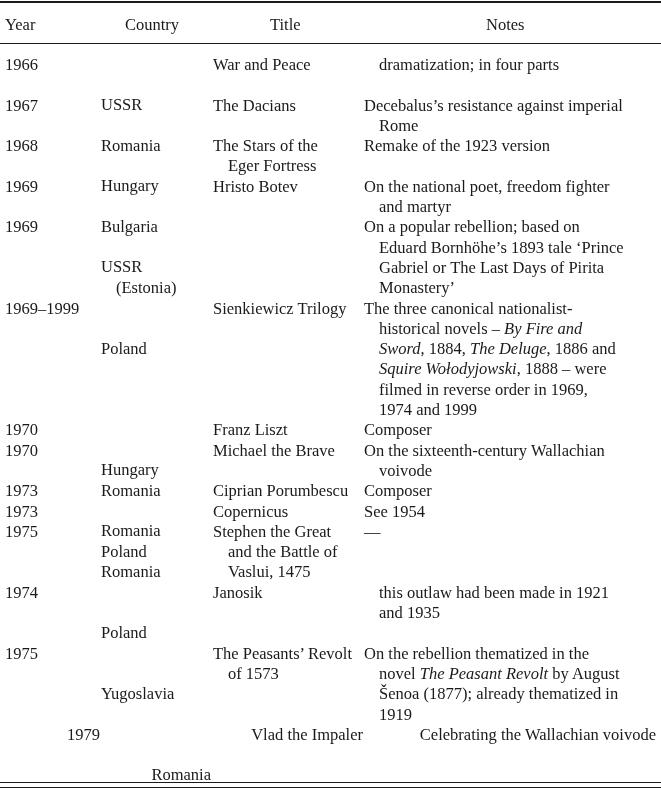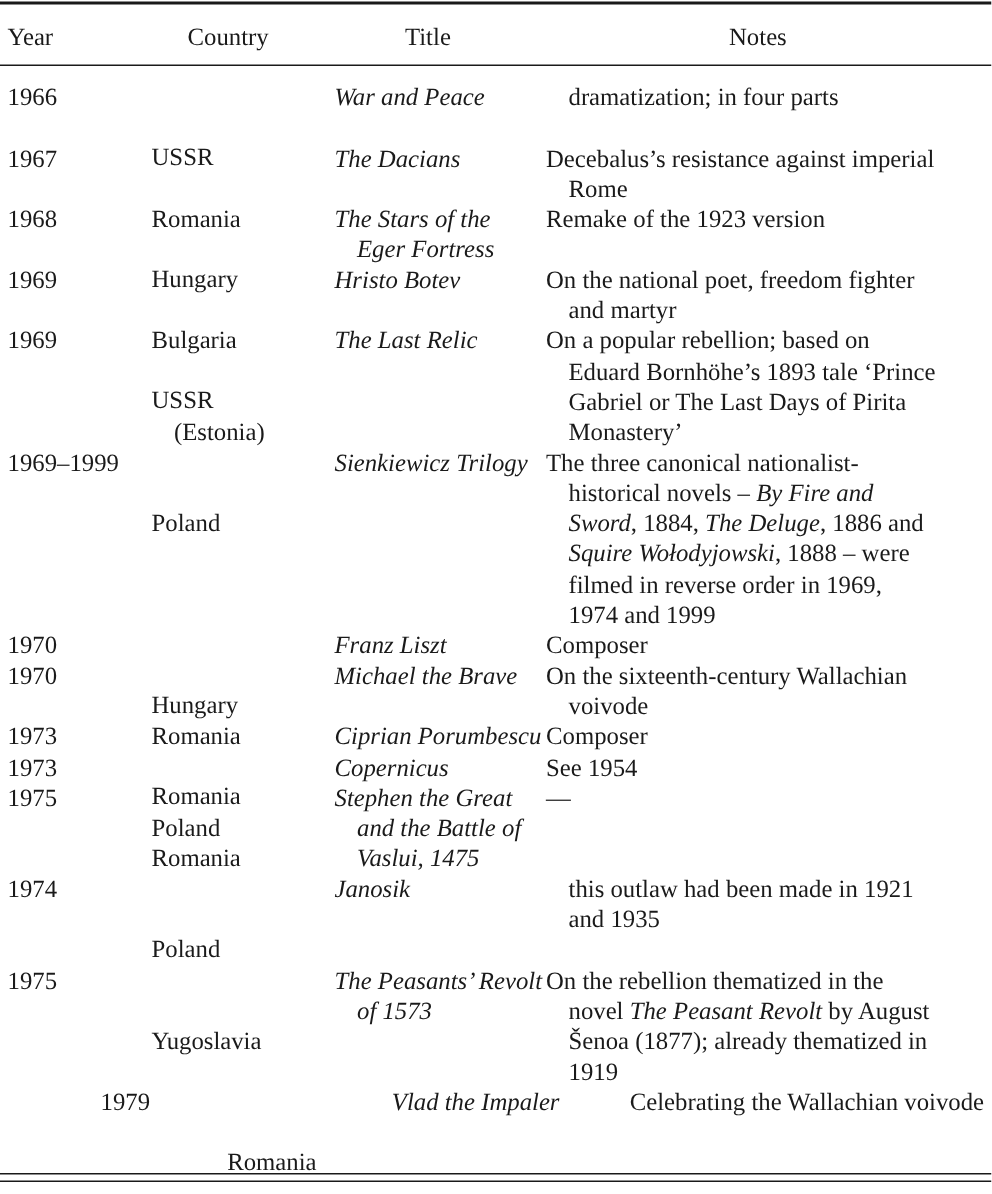--- a/index.html
+++ b/index.html
@@ -18,21 +18,21 @@
   .h-year { left: 5px; }
   .h-country { left: 125px; text-align: center; }
   .h-title { left: 270px; }
   .h-notes { left: 486px; }
 
   .rows { position: absolute; top: 55px; left: 0; width: 661px; }
   .row { position: relative; width: 661px; padding-left: 32px; }
   .cell { position: absolute; top: 0; }
   .c-year { left: 5px; width: 95px; }
   .c-country { left: 101px; width: 110px; margin-top: 40px; }
-  .c-title { left: 223px; width: 150px; font-style: italic; }
+  .c-title { left: 213px; width: 150px; }
   .c-notes { left: 364px; width: 292px; }
   .line { display: block; white-space: nowrap; }
   .line.indent { padding-left: 15px; }
   em { font-style: italic; }
 </style>
 </head>
 <body>
 
 <div class="rule-top"></div>
 
@@ -96,23 +96,20 @@
         <span class="line">On the national poet, freedom fighter</span>
         <span class="line indent">and martyr</span>
       </div>
     </div>
     <div class="row" style="height: 81.2px;">
       <div class="cell c-year">1969</div>
       <div class="cell c-country">
         <span class="line">USSR</span>
         <span class="line indent">(Estonia)</span>
       </div>
-      <div class="cell c-title">
-        <span class="line">The Last Relic</span>
-      </div>
       <div class="cell c-notes">
         <span class="line">On a popular rebellion; based on</span>
         <span class="line indent">Eduard Bornhöhe’s 1893 tale ‘Prince</span>
         <span class="line indent">Gabriel or The Last Days of Pirita</span>
         <span class="line indent">Monastery’</span>
       </div>
     </div>
     <div class="row" style="height: 121.8px;">
       <div class="cell c-year">1969–1999</div>
       <div class="cell c-country">

